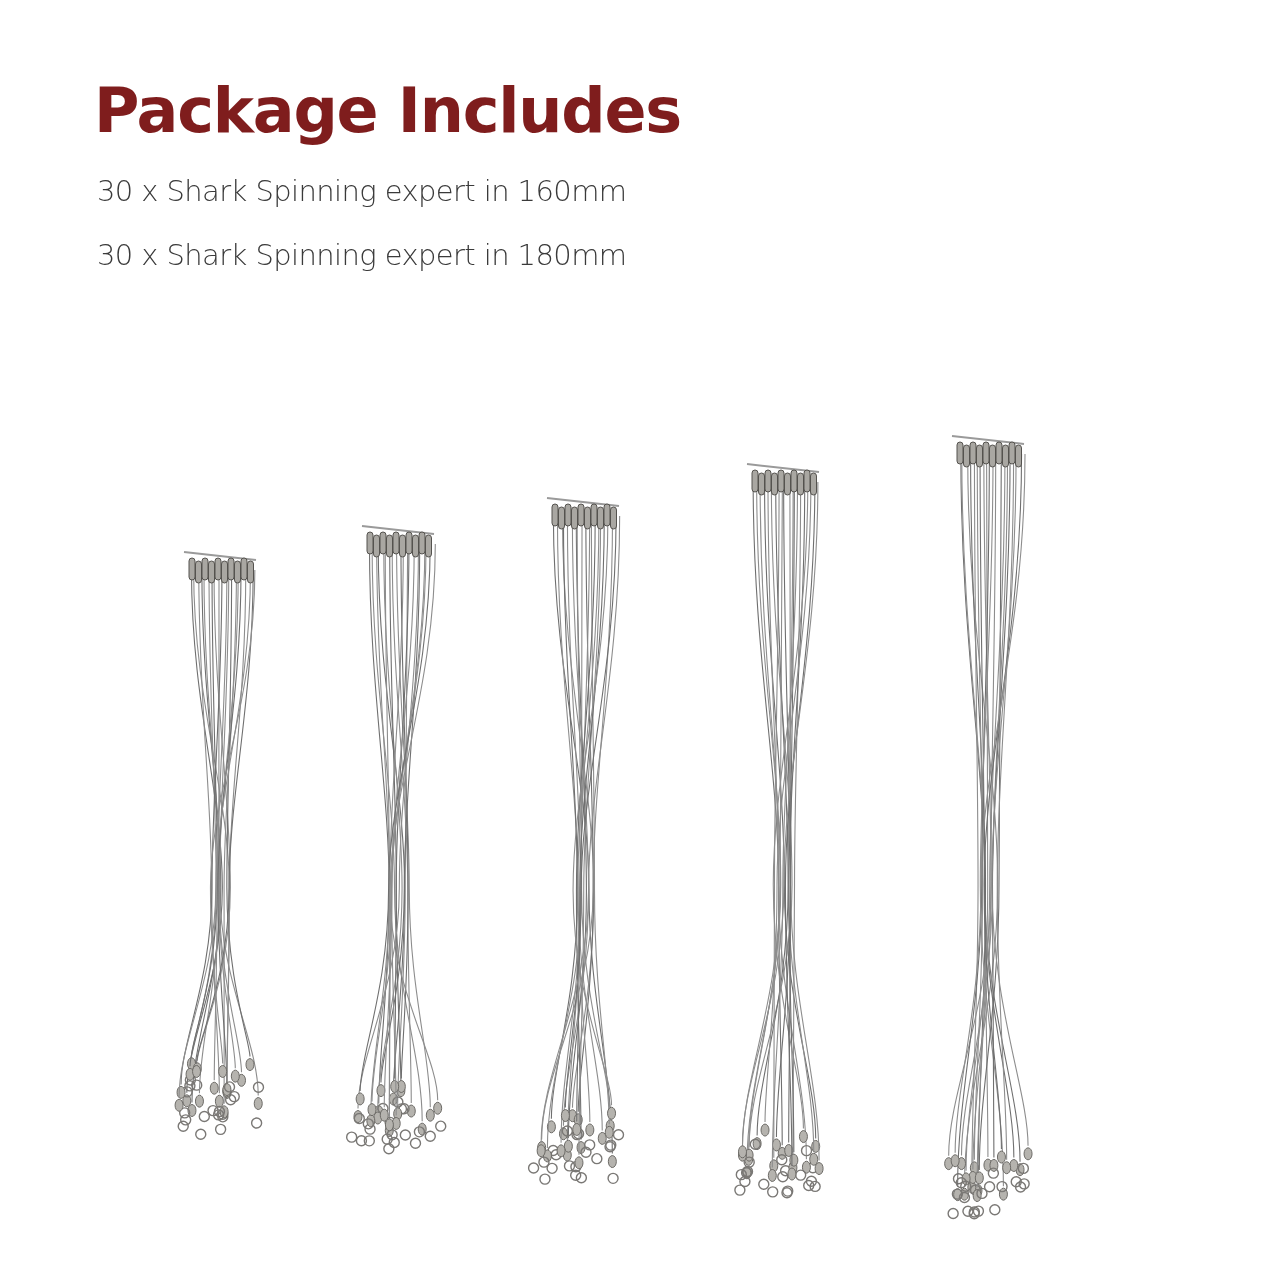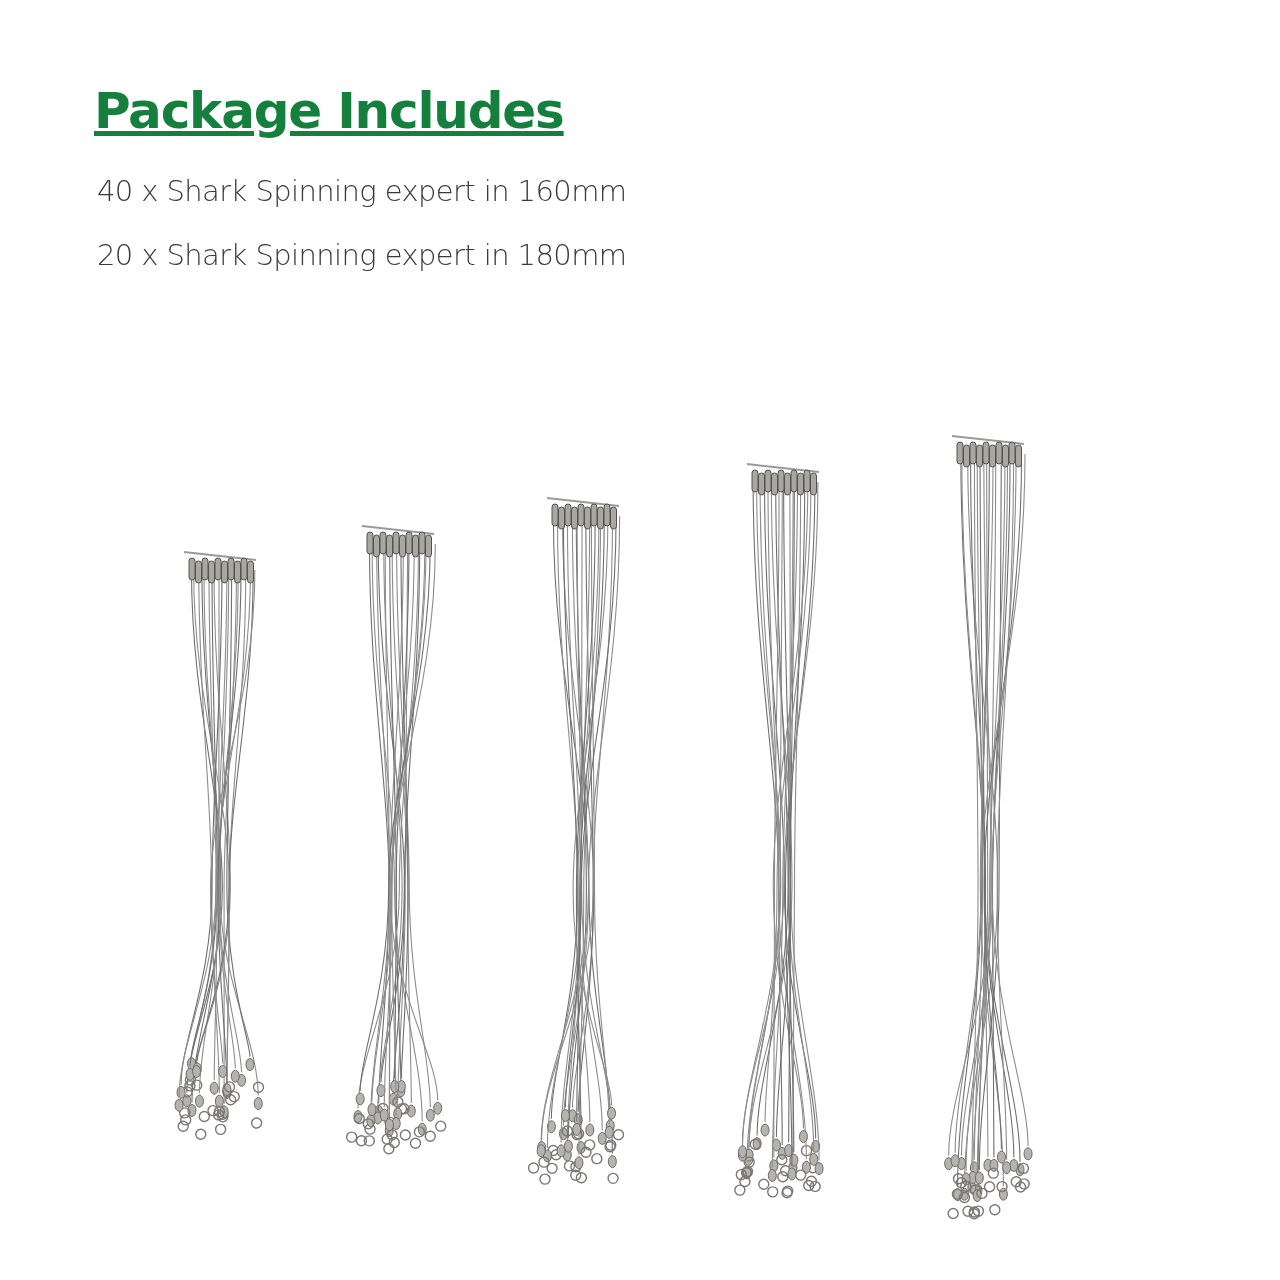--- a/index.html
+++ b/index.html
@@ -1,35 +1,35 @@
 <!DOCTYPE html>
 <html><head>
 <meta charset="utf-8">
 <style>
   html, body { margin: 0; padding: 0; background: #ffffff; }
   body { width: 1280px; height: 1280px; position: relative; overflow: hidden;
          font-family: "DejaVu Sans", "Liberation Sans", sans-serif; }
   .title { position: absolute; left: 94px; top: 68px; margin: 0;
-           font-size: 50px; font-weight: bold; color: #15803d; letter-spacing: -1.2px;
-           line-height: 86px; font-family: "DejaVu Sans", sans-serif; text-decoration: underline; }
+           font-size: 62px; font-weight: bold; color: #7f1d1d; letter-spacing: -1.2px;
+           line-height: 86px; font-family: "DejaVu Sans", sans-serif; }
   .items { position: absolute; left: 97px; top: 164px; margin: 0; padding: 0; list-style: none; }
   .items li { font-size: 29px; color: #3a3a3a; height: 64px; line-height: 54px;
               font-weight: 300; letter-spacing: -0.6px;
               font-family: "DejaVu Sans", sans-serif; white-space: nowrap; }
   .bundle { position: absolute; }
   .bundle svg { display: block; overflow: visible; }
 </style>
 </head>
 <body>
 
 <h1 class="title">Package Includes</h1>
 
 <ul class="items">
-  <li>40 x Shark Spinning expert in 160mm</li>
-  <li>20 x Shark Spinning expert in 180mm</li>
+  <li>30 x Shark Spinning expert in 160mm</li>
+  <li>30 x Shark Spinning expert in 180mm</li>
 </ul>
 
 <div id="bundles">
     <div class="bundle" style="left: 122px; top: 548px;">
       <svg width="200" height="617">
         <line x1="62" y1="4" x2="134" y2="12" stroke="#9a9a9a" stroke-width="2"></line>
         <path d="M69.47124485596707,22 C69.47124485596707,154.25 100.33737139917696,246.8 100.33737139917696,339.35 S64.81537208504801,493.6 64.81537208504801,544.801140260631" fill="none" stroke="#6f6f6f" stroke-width="1.1"></path>
         <ellipse cx="64.81537208504801" cy="552.801140260631" rx="4" ry="6" fill="#b5b3ae" stroke="#6d6b67" stroke-width="1"></ellipse>
         <circle cx="63.67956961591221" cy="571.8649691358024" r="5" fill="none" stroke="#7a7875" stroke-width="1.4"></circle>
         <path d="M71.63567386831276,22 C71.63567386831276,154.25 107.33515946502058,246.8 107.33515946502058,339.35 S105.10073731138546,493.6 105.10073731138546,536.4588048696845" fill="none" stroke="#8d8d8d" stroke-width="1.1"></path>

